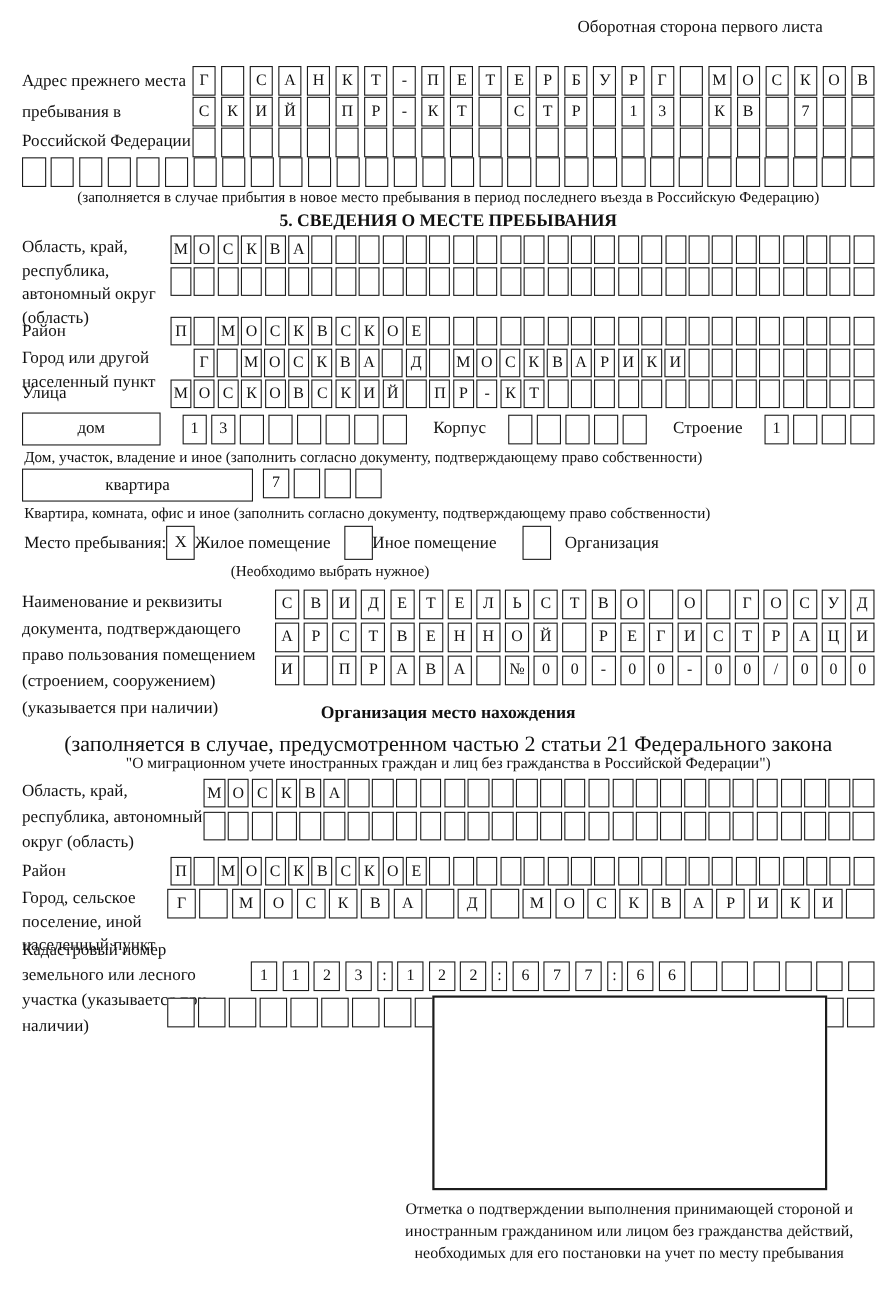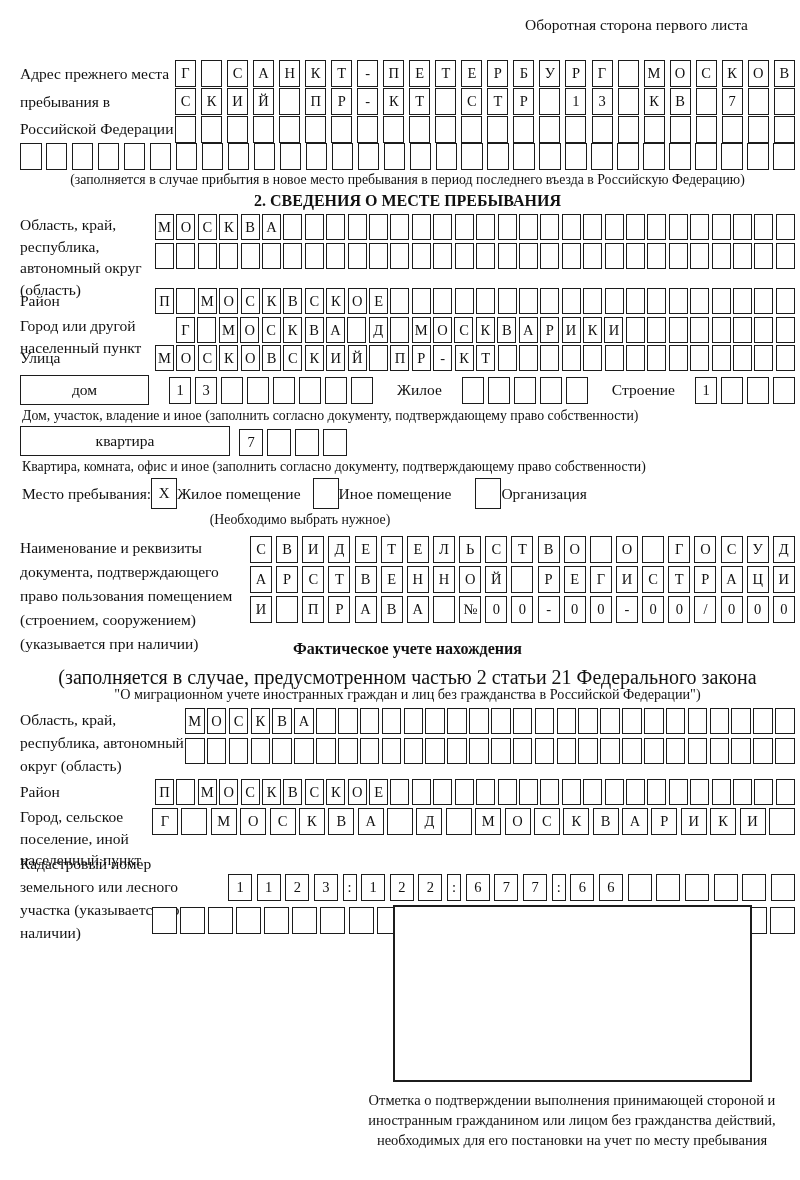--- a/index.html
+++ b/index.html
@@ -137,21 +137,21 @@
       <span class="cb"></span>
       <span class="cb"></span>
       <span class="cb"></span>
       <span class="cb"></span>
       <span class="cb"></span>
       <span class="cb"></span>
       <span class="cb"></span>
     </div>
   <div class="abs note" style="top:172px;left:20px;width:775px;text-align:center;">(заполняется в случае прибытия в новое место пребывания в период последнего въезда в Российскую Федерацию)</div>
 
-  <div class="abs title" style="top:192px;left:20px;width:775px;">2. СВЕДЕНИЯ О МЕСТЕ ПРЕБЫВАНИЯ</div>
+  <div class="abs title" style="top:192px;left:20px;width:775px;">5. СВЕДЕНИЯ О МЕСТЕ ПРЕБЫВАНИЯ</div>
 
   <div class="abs flexrow" style="top:214px;left:20px;width:775px;">
     <div class="lbl" style="width:135px;line-height:21.5px;">Область, край, республика, автономный округ (область)</div>
     <div style="width:640px;display:flex;flex-direction:column;gap:3px;">
       <div class="boxrow" style="width:640px;--bw:19px;--bh:26px;">
           <span class="cb">М</span>
           <span class="cb">О</span>
           <span class="cb">С</span>
           <span class="cb">К</span>
           <span class="cb">В</span>
@@ -328,57 +328,57 @@
     <div class="gaprow" style="--bw:22px;">
         <span class="cb">1</span>
         <span class="cb">3</span>
         <span class="cb"></span>
         <span class="cb"></span>
         <span class="cb"></span>
         <span class="cb"></span>
         <span class="cb"></span>
         <span class="cb"></span>
       </div>
-    <div class="lbl" style="margin-left:4px;">Жилое</div>
+    <div class="lbl" style="margin-left:4px;">Корпус</div>
     <div class="gaprow" style="--bw:22px;">
         <span class="cb"></span>
         <span class="cb"></span>
         <span class="cb"></span>
         <span class="cb"></span>
         <span class="cb"></span>
       </div>
     <div class="lbl" style="margin-left:4px;">Строение</div>
     <div class="gaprow" style="--bw:22px;">
         <span class="cb">1</span>
         <span class="cb"></span>
         <span class="cb"></span>
         <span class="cb"></span>
       </div>
   </div>
   <div class="abs note" style="top:408px;left:22px;width:775px;">Дом, участок, владение и иное (заполнить согласно документу, подтверждающему право собственности)</div>
 
-  <div class="abs" style="top:426px;left:20px;width:775px;display:flex;align-items:flex-end;gap:9px;">
+  <div class="abs" style="top:426px;left:20px;width:775px;display:flex;align-items:flex-start;gap:9px;">
     <div class="longbox" style="width:210px;">квартира</div>
     <div class="gaprow" style="--bw:24px;">
         <span class="cb">7</span>
         <span class="cb"></span>
         <span class="cb"></span>
         <span class="cb"></span>
       </div>
   </div>
   <div class="abs note" style="top:459px;left:22px;width:775px;">Квартира, комната, офис и иное (заполнить согласно документу, подтверждающему право собственности)</div>
 
   <div class="abs" style="top:478px;left:22px;width:775px;display:flex;align-items:center;">
     <div class="lbl">Место пребывания:</div>
     <div class="chk">X</div>
     <div class="lbl">Жилое помещение</div>
     <div class="chk" style="margin-left:12px;"></div>
     <div class="lbl">Иное помещение</div>
     <div class="chk" style="margin-left:24px;"></div>
-    <div class="lbl" style="">Организация</div>
+    <div class="lbl" style="margin-left:12px;">Организация</div>
   </div>
   <div class="abs note" style="top:512px;left:20px;width:560px;text-align:center;">(Необходимо выбрать нужное)</div>
 
   <div class="abs flexrow" style="top:536px;left:20px;width:775px;">
     <div class="lbl" style="width:230px;line-height:24px;">Наименование и реквизиты документа, подтверждающего право пользования помещением (строением, сооружением) (указывается при наличии)</div>
     <div style="width:545px;display:flex;flex-direction:column;gap:3px;">
       <div class="boxrow" style="width:545px;--bw:22px;">
           <span class="cb">С</span>
           <span class="cb">В</span>
           <span class="cb">И</span>
@@ -443,21 +443,21 @@
           <span class="cb">0</span>
           <span class="cb">0</span>
           <span class="cb">/</span>
           <span class="cb">0</span>
           <span class="cb">0</span>
           <span class="cb">0</span>
         </div>
     </div>
   </div>
 
-  <div class="abs title" style="top:640px;left:20px;width:775px;">Фактическое учете нахождения</div>
+  <div class="abs title" style="top:640px;left:20px;width:775px;">Организация место нахождения</div>
   <div class="abs note" style="top:666px;left:20px;width:775px;text-align:center;font-size:20px;">(заполняется в случае, предусмотренном частью 2 статьи 21 Федерального закона</div>
   <div class="abs note" style="top:686px;left:20px;width:775px;text-align:center;font-size:14.2px;">"О миграционном учете иностранных граждан и лиц без гражданства в Российской Федерации")</div>
 
   <div class="abs flexrow" style="top:708px;left:20px;width:775px;">
     <div class="lbl" style="width:165px;line-height:23px;">Область, край, республика, автономный округ (область)</div>
     <div style="width:610px;display:flex;flex-direction:column;gap:4px;">
       <div class="boxrow" style="width:610px;--bw:19.5px;--bh:26px;">
           <span class="cb">М</span>
           <span class="cb">О</span>
           <span class="cb">С</span>

